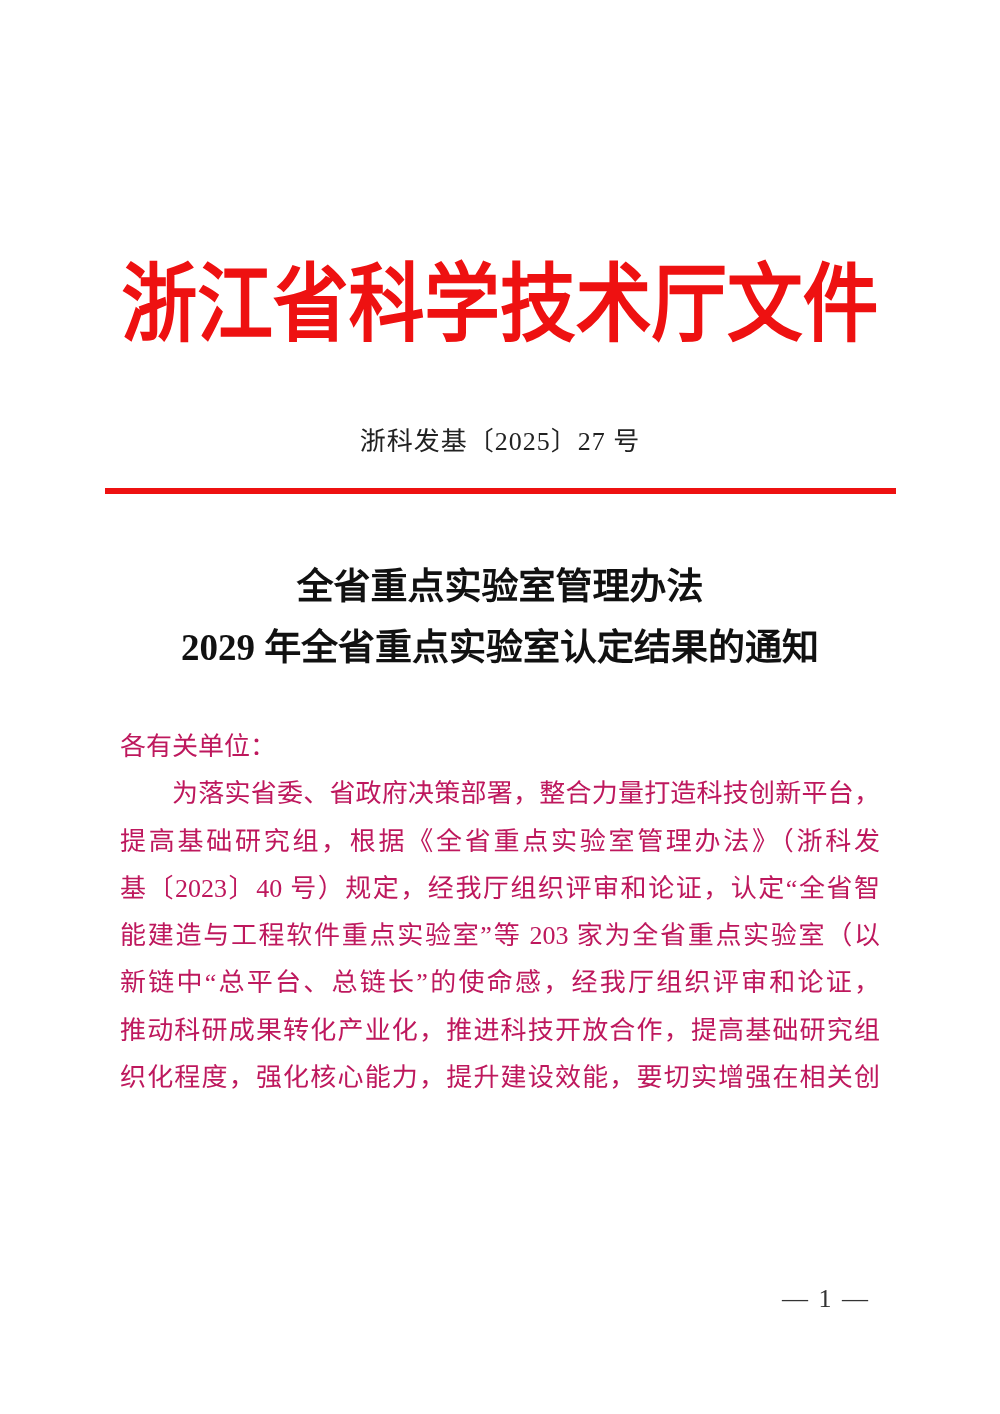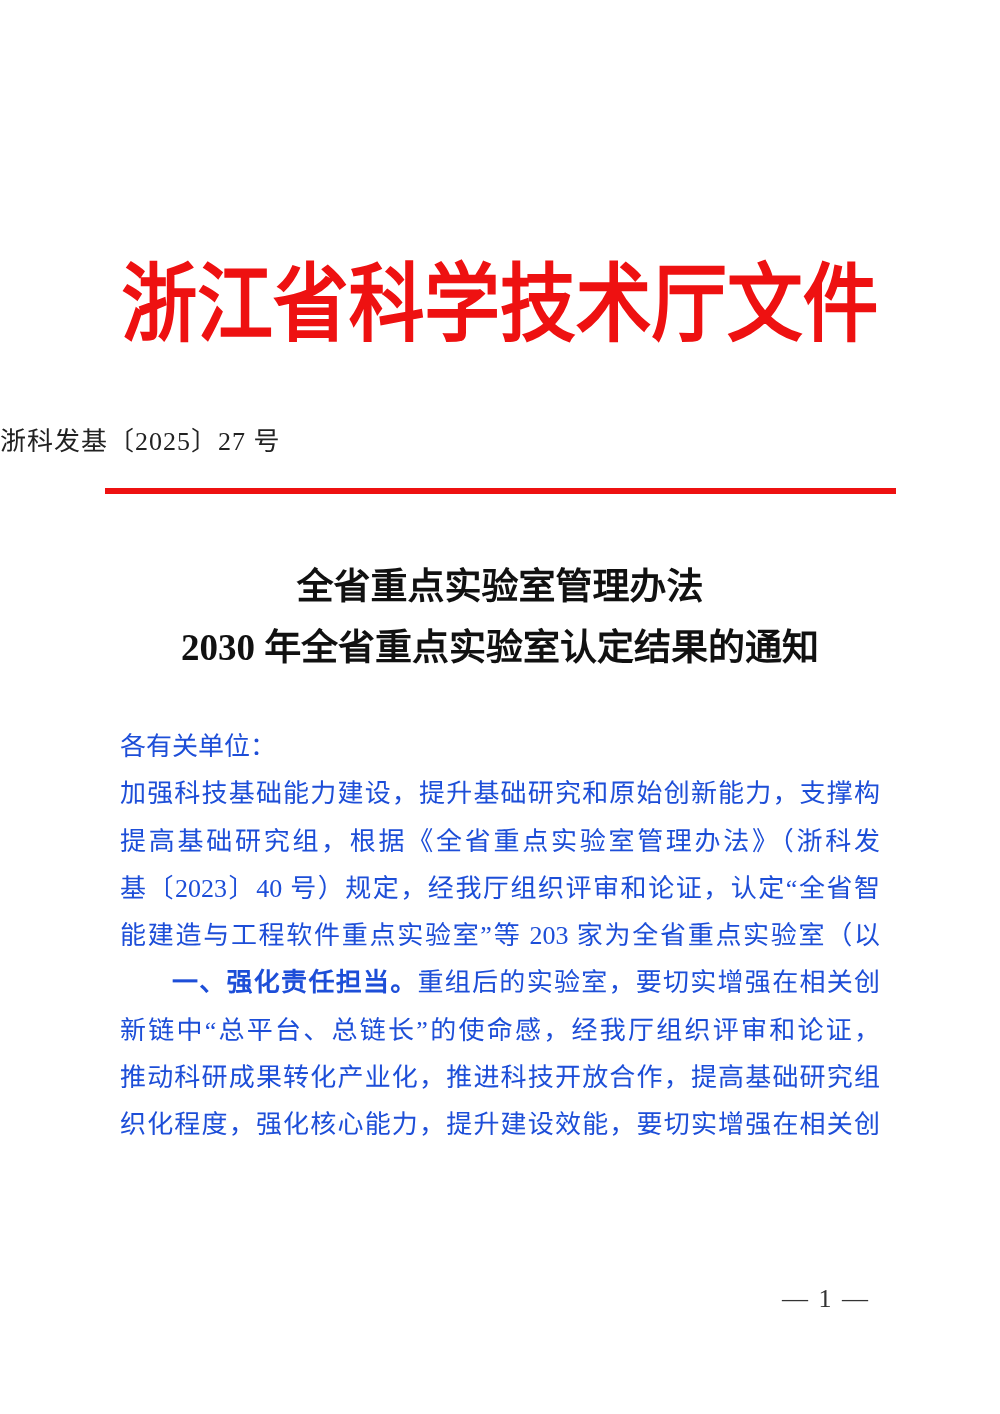--- a/index.html
+++ b/index.html
@@ -35,21 +35,21 @@
     transform: scaleX(0.88);
     transform-origin: center;
     letter-spacing: 0px;
   }
   
   .doc-number {
     position: absolute;
     top: 427px;
     left: 0;
     width: 100%;
-    text-align: left;
+    text-align: center;
     font-size: 26px;
     line-height: 30px;
     color: #222222;
     letter-spacing: 1px;
   }
   
   .red-rule {
     position: absolute;
     top: 488px;
     left: 105px;
@@ -70,21 +70,21 @@
     color: #111111;
   }
   
   .body-text {
     position: absolute;
     top: 723px;
     left: 120px;
     width: 760px;
     font-size: 26px;
     line-height: 47.3px;
-    color: #1d4ed8;
+    color: #be185d;
   }
   .body-text .line {
     text-align: justify;
     text-align-last: left;
   }
   .body-text .line.justify {
     text-align-last: justify;
   }
   .body-text .line.indent {
     text-indent: 52px;
@@ -115,30 +115,29 @@
   <div class="red-header">
     <span class="stretch">浙江省科学技术厅文件</span>
   </div>
 
   <div class="doc-number">浙科发基〔2025〕27 号</div>
 
   <div class="red-rule"></div>
 
   <div class="doc-title">
     <div>全省重点实验室管理办法</div>
-    <div>2030 年全省重点实验室认定结果的通知</div>
+    <div>2029 年全省重点实验室认定结果的通知</div>
   </div>
 
   <div class="body-text">
       <div class="line"><span>各有关单位：</span></div>
-      <div class="line justify"><span>加强科技基础能力建设，提升基础研究和原始创新能力，支撑构</span></div>
+      <div class="line indent justify"><span>为落实省委、省政府决策部署，整合力量打造科技创新平台，</span></div>
       <div class="line justify"><span>提高基础研究组，根据《全省重点实验室管理办法》（浙科发</span></div>
       <div class="line justify"><span>基〔2023〕40 号）规定，经我厅组织评审和论证，认定“全省智</span></div>
       <div class="line justify"><span>能建造与工程软件重点实验室”等 203 家为全省重点实验室（以</span></div>
-      <div class="line indent justify"><span class="seg-bold">一、强化责任担当。</span><span>重组后的实验室，要切实增强在相关创</span></div>
       <div class="line justify"><span>新链中“总平台、总链长”的使命感，经我厅组织评审和论证，</span></div>
       <div class="line justify"><span>推动科研成果转化产业化，推进科技开放合作，提高基础研究组</span></div>
       <div class="line justify"><span>织化程度，强化核心能力，提升建设效能，要切实增强在相关创</span></div>
     </div>
 
   <div class="footer">— 1 —</div>
 
 </div>
 
 </body></html>

